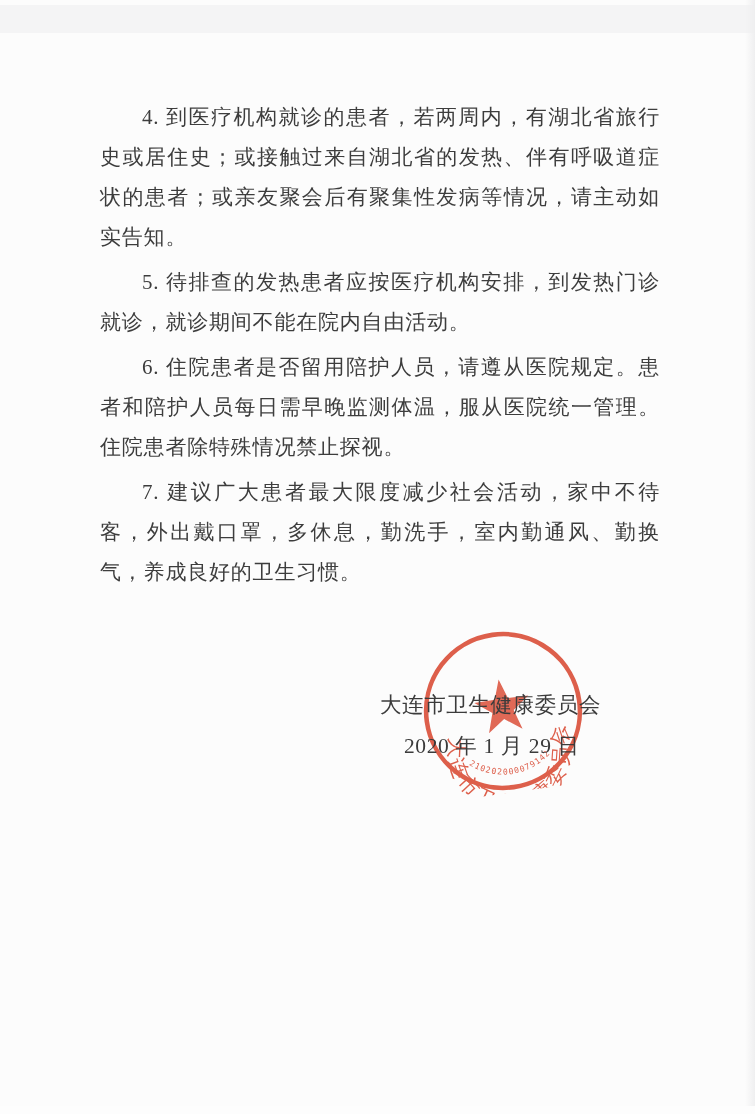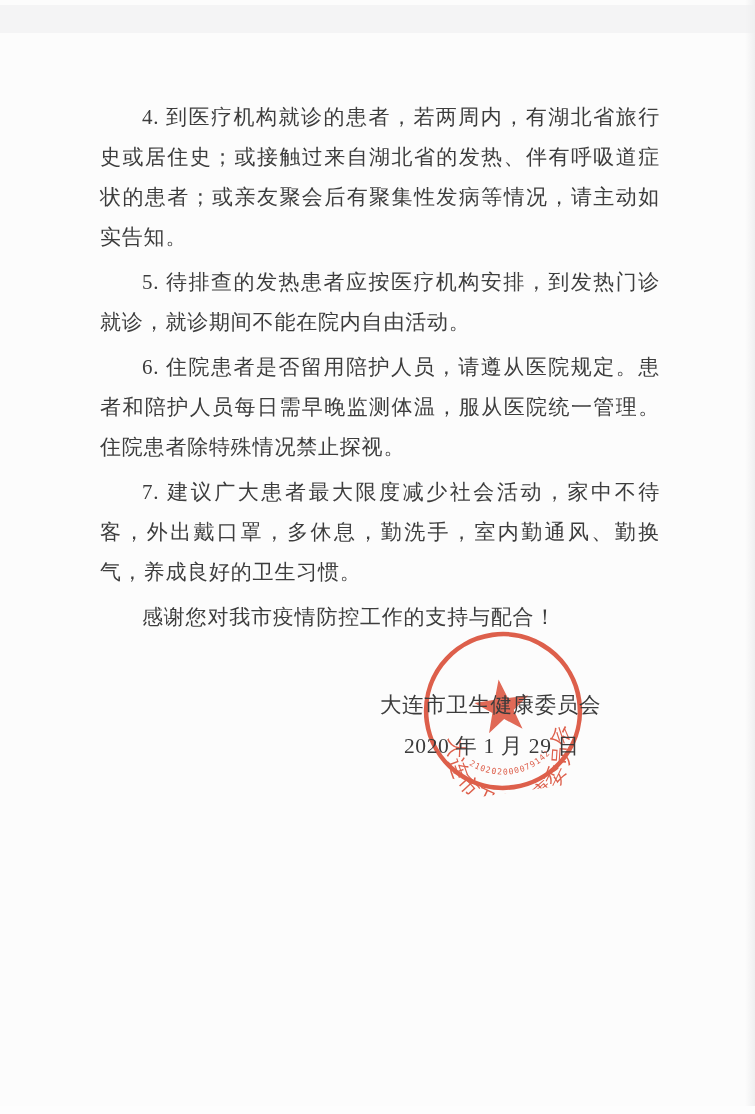--- a/index.html
+++ b/index.html
@@ -86,21 +86,20 @@
 
   <div class="scan-top"></div>
   <div class="scan-right"></div>
   <div class="scan-bottom"></div>
 
   <div class="doc-body">
     <p>4. 到医疗机构就诊的患者，若两周内，有湖北省旅行史或居住史；或接触过来自湖北省的发热、伴有呼吸道症状的患者；或亲友聚会后有聚集性发病等情况，请主动如实告知。</p>
     <p>5. 待排查的发热患者应按医疗机构安排，到发热门诊就诊，就诊期间不能在院内自由活动。</p>
     <p>6. 住院患者是否留用陪护人员，请遵从医院规定。患者和陪护人员每日需早晚监测体温，服从医院统一管理。住院患者除特殊情况禁止探视。</p>
     <p>7. 建议广大患者最大限度减少社会活动，家中不待客，外出戴口罩，多休息，勤洗手，室内勤通风、勤换气，养成良好的卫生习惯。</p>
-    <p>感谢您对我市疫情防控工作的支持与配合！</p>
   </div>
 
   <div class="stamp">
     <svg viewBox="0 0 160 160" xmlns="http://www.w3.org/2000/svg">
       <defs>
         <path id="ringTopPath" d="M 25.5 99.8 A 58 58 0 1 0 134.5 99.8" fill="none"></path>
         <path id="ringBottomPath" d="M 32.5 119.9 A 62 62 0 0 0 127.5 119.9" fill="none"></path>
       </defs>
       <circle cx="80" cy="80" r="75" fill="none" stroke="#dc4a33" stroke-width="4.5"></circle>
       <polygon points="80,49 86.5,68.1 106.6,68.4 90.5,80.4 96.5,99.7 80,88 63.5,99.7 69.5,80.4 53.4,68.4 73.5,68.1" fill="#df5540"></polygon>

